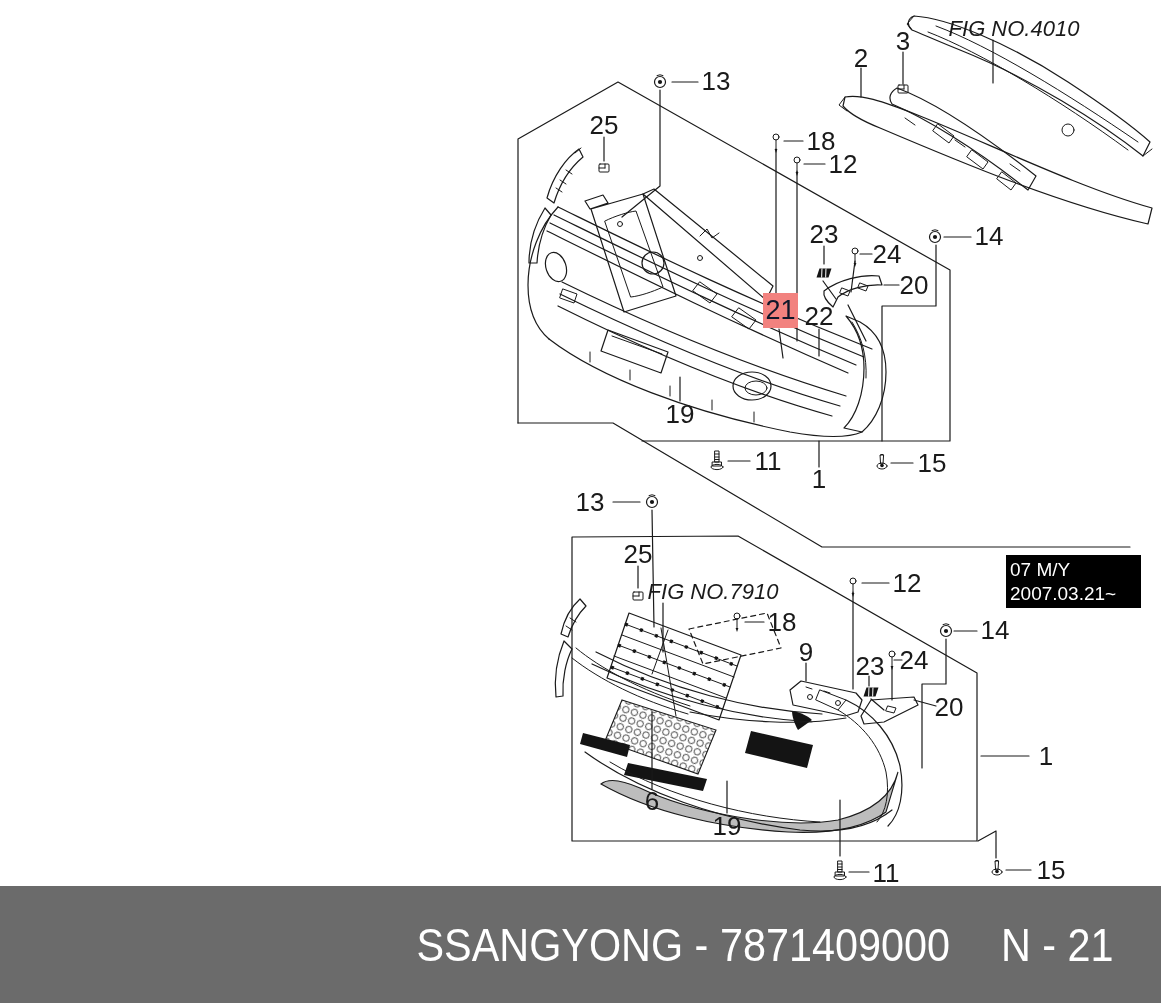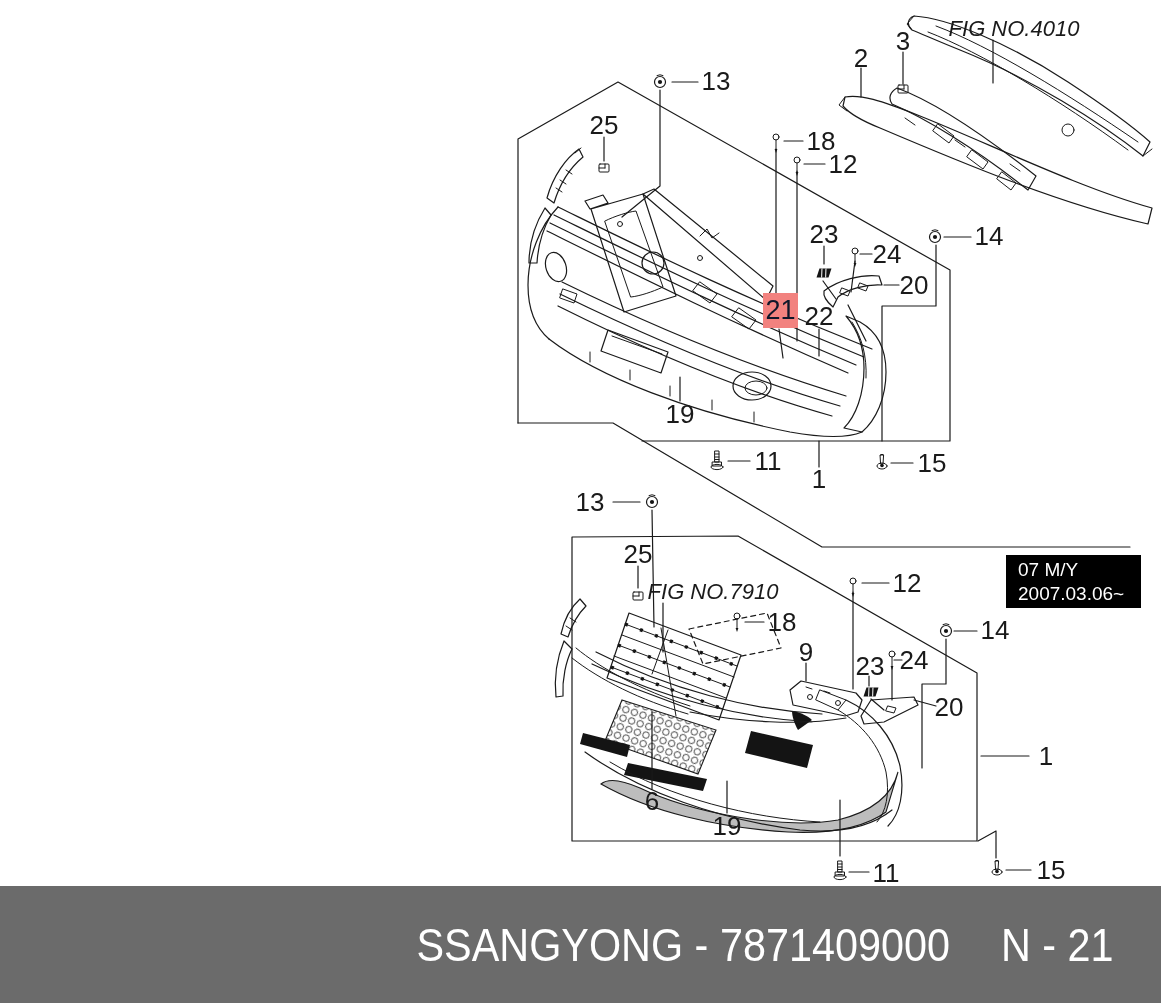--- a/index.html
+++ b/index.html
@@ -9,21 +9,21 @@
   .ln{stroke:#1a1a1a;stroke-width:1.2;fill:none;stroke-linecap:round;stroke-linejoin:round;}
   .thin{stroke-width:1;}
   .dark{fill:#141414;stroke:none;}
   .dashed{stroke-dasharray:5 4;}
   .studs{stroke:#141414;stroke-width:3.4;stroke-dasharray:3 13;fill:none;}
   .lbl{position:absolute;transform:translate(-50%,-50%);font-size:26px;color:#1a1a1a;
        white-space:nowrap;line-height:1;}
   .figlbl{position:absolute;transform:translate(-50%,-50%);font-size:22px;color:#1a1a1a;
        white-space:nowrap;line-height:1;font-style:italic;}
   .badge{position:absolute;left:1006px;top:555px;width:135px;height:53px;background:#000;
-       color:#fff;font-size:19px;line-height:24px;padding:3px 0 0 12px;box-sizing:border-box;}
+       color:#fff;font-size:19px;line-height:24px;padding:3px 0 0 4px;box-sizing:border-box;}
   .hl{position:absolute;left:763px;top:293px;width:35px;height:35px;background:#f2827f;
       display:flex;align-items:center;justify-content:center;font-size:27px;color:#0f172a;}
   .footer{position:absolute;left:0;top:886px;width:1161px;height:117px;background:#6b6b6b;
       display:flex;align-items:center;justify-content:flex-end;}
   .footer-inner{display:flex;align-items:center;color:#fff;font-size:47px;
       transform:scaleX(0.88);white-space:nowrap;}
   .footer-gap{display:inline-block;width:58px;}
 </style>
 </head>
 <body>
@@ -225,21 +225,21 @@
 <div class="lbl" style="left:995px;top:630px">14</div>
 <div class="lbl" style="left:949px;top:707px">20</div>
 <div class="lbl" style="left:652px;top:801px">6</div>
 <div class="lbl" style="left:727px;top:826px">19</div>
 <div class="lbl" style="left:886px;top:873px">11</div>
 <div class="lbl" style="left:1046px;top:756px">1</div>
 <div class="lbl" style="left:1051px;top:870px">15</div>
 
 <div class="badge">
   <div>07 M/Y</div>
-  <div>2007.03.06~</div>
+  <div>2007.03.21~</div>
 </div>
 
 <div class="footer">
   <div class="footer-inner">
     <span>SSANGYONG - 7871409000</span>
     <span class="footer-gap"></span>
     <span>N - 21</span>
   </div>
 </div>
 

